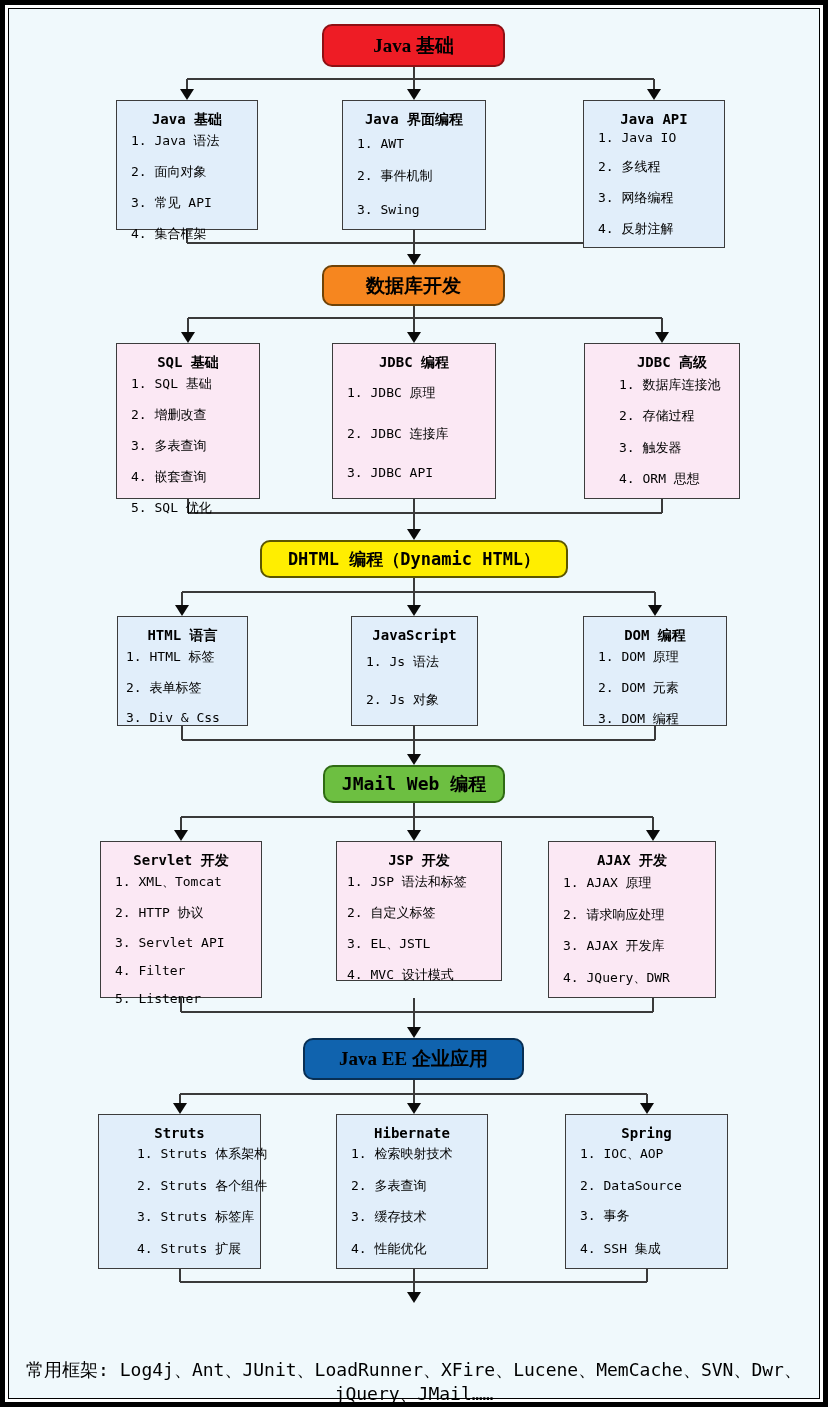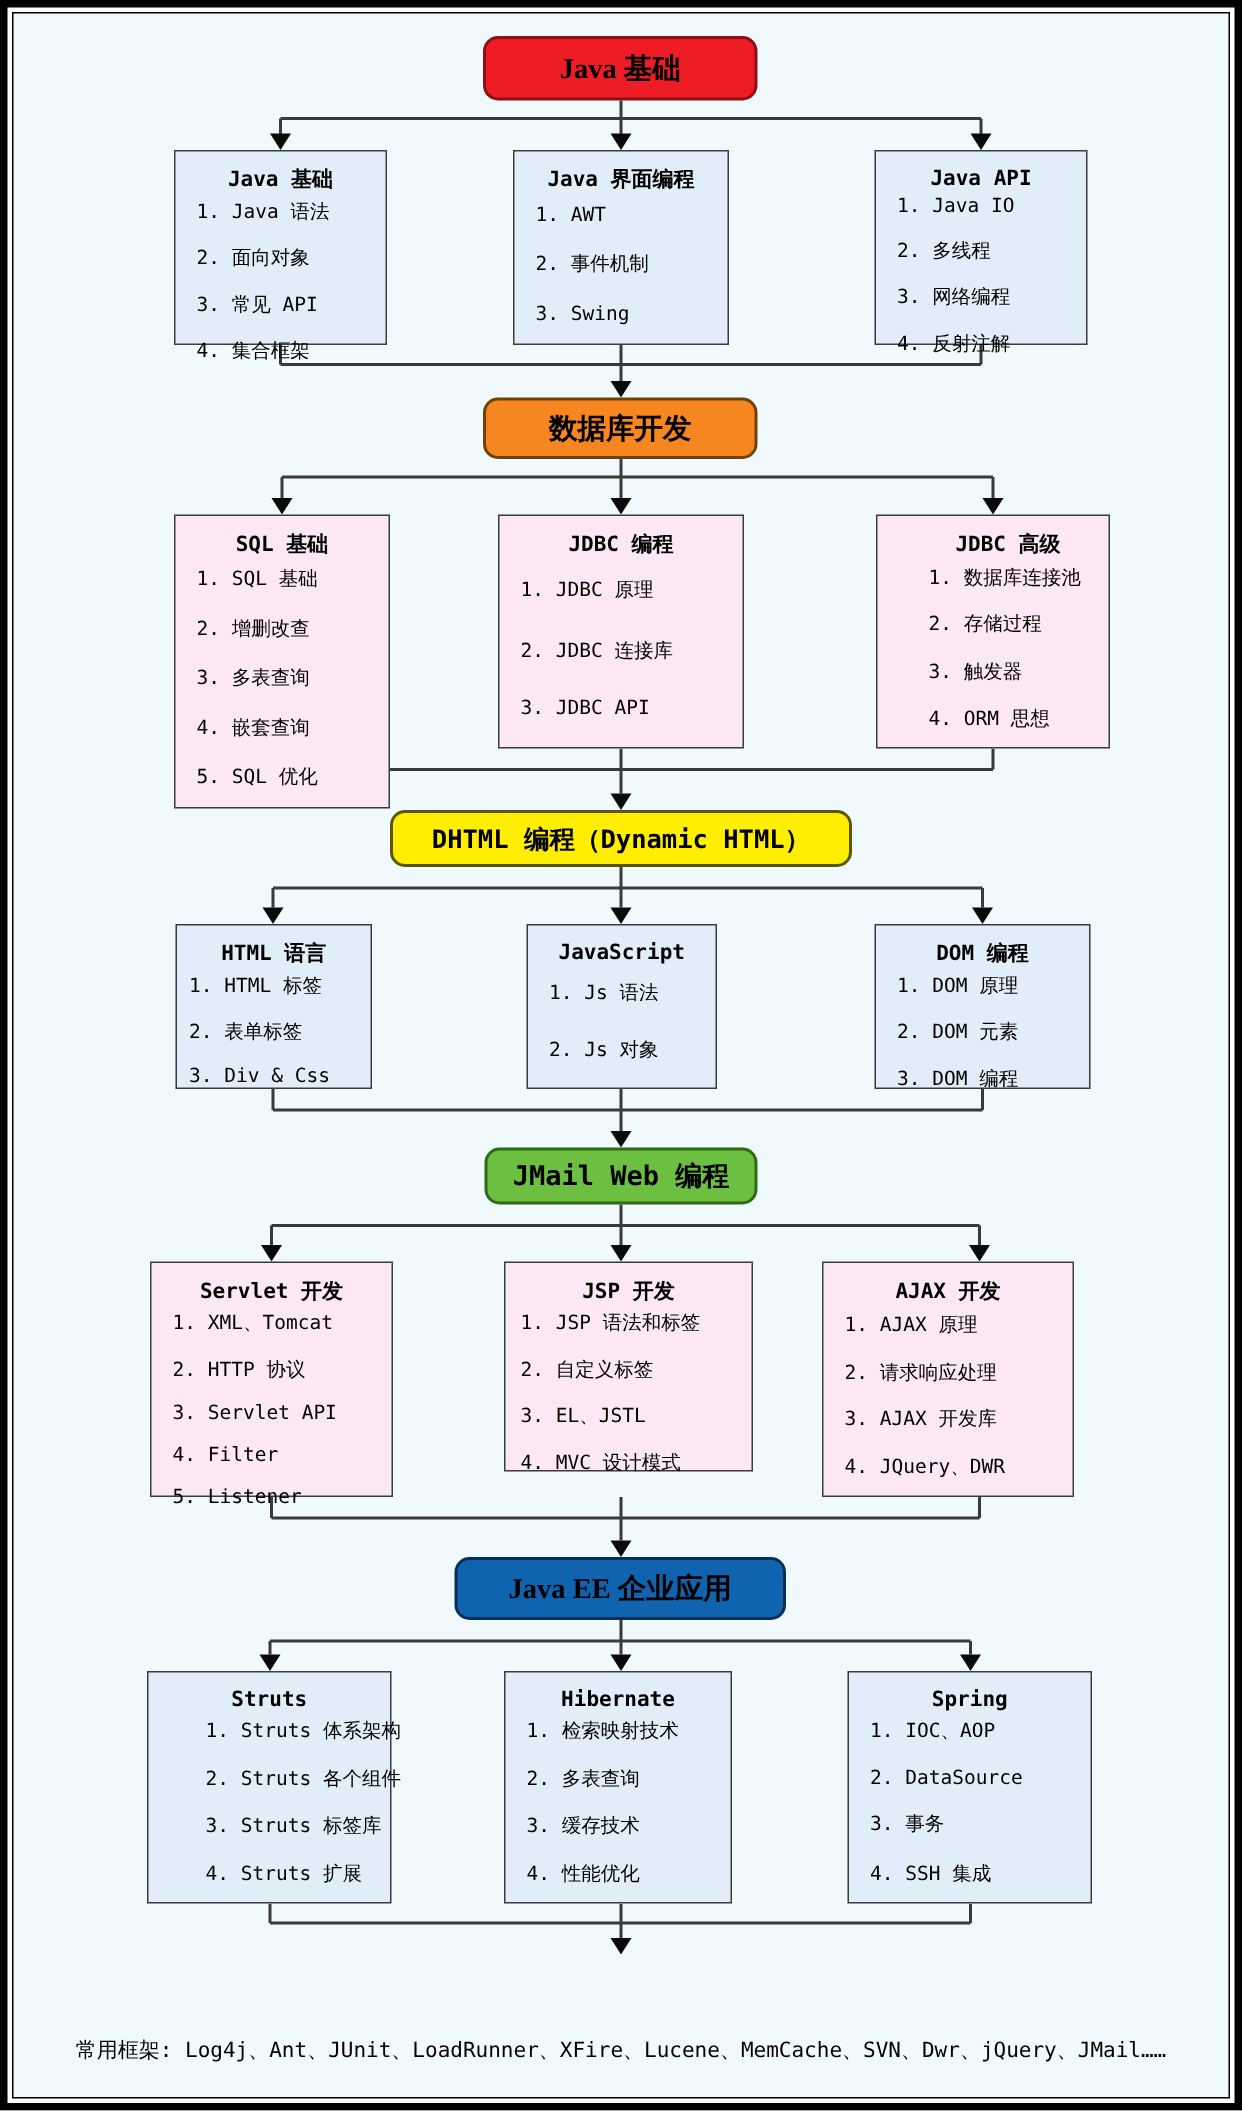--- a/index.html
+++ b/index.html
@@ -14,21 +14,21 @@
   .hdr-yellow{background:#ffee00;border:2px solid #5c5600;font-family:"DejaVu Sans Mono",monospace;font-size:17px;}
   .hdr-green{background:#6dbf41;border:2px solid #2f6b14;font-family:"DejaVu Sans Mono",monospace;font-size:18px;}
   .hdr-blue{background:#1063ae;border:2px solid #082f54;font-family:"Liberation Serif",serif;font-size:19px;}
   .hdr-purple{background:#b48cd9;border:2px solid #3f3547;border-radius:12px;font-size:18px;letter-spacing:1px;}
   .box{position:absolute;box-sizing:border-box;border:1px solid #3c3c3c;display:flex;flex-direction:column;padding:8px 0 9px;}
   .box-blue{background:#e1eefa;}
   .box-pink{background:#fbe8f4;}
   .bt{text-align:center;font-weight:bold;font-size:14px;font-family:"DejaVu Sans Mono",monospace;padding:2px 0 3px;}
   .items{flex:1;display:flex;flex-direction:column;justify-content:space-evenly;padding-left:14px;font-size:13px;font-family:"DejaVu Sans Mono",monospace;gap:13px;}
   .items div{white-space:nowrap;}
-  .footnote{position:absolute;left:0;right:0;top:1358px;text-align:center;font-size:14px;font-family:"DejaVu Sans Mono",monospace;}
+  .footnote{position:absolute;left:0;right:0;top:1358px;text-align:center;font-size:18px;font-family:"DejaVu Sans Mono",monospace;}
 </style>
 </head>
 <body>
 
 <div class="page">
   <div class="bg"></div>
 
   <svg class="conn" width="828" height="1407" viewBox="0 0 828 1407">
     <g stroke="#3a3a3a" stroke-width="2" fill="none">
 
@@ -84,32 +84,32 @@
       </div>
     </div>
     <div class="box box-blue" style="left:342px;top:100px;width:144px;height:130px;">
       <div class="bt">Java 界面编程</div>
       <div class="items">
         <div>1. AWT</div>
         <div>2. 事件机制</div>
         <div>3. Swing</div>
       </div>
     </div>
-    <div class="box box-blue" style="left:583px;top:100px;width:142px;height:130px;">
+    <div class="box box-blue" style="left:583px;top:100px;width:142px;height:148px;">
       <div class="bt">Java API</div>
       <div class="items">
         <div>1. Java IO</div>
         <div>2. 多线程</div>
         <div>3. 网络编程</div>
         <div>4. 反射注解</div>
       </div>
     </div>
 
     <div class="hdr hdr-orange" style="left:322px;top:265px;width:183px;height:41px;">数据库开发</div>
-    <div class="box box-pink" style="left:116px;top:343px;width:144px;height:196px;">
+    <div class="box box-pink" style="left:116px;top:343px;width:144px;height:156px;">
       <div class="bt">SQL 基础</div>
       <div class="items">
         <div>1. SQL 基础</div>
         <div>2. 增删改查</div>
         <div>3. 多表查询</div>
         <div>4. 嵌套查询</div>
         <div>5. SQL 优化</div>
       </div>
     </div>
     <div class="box box-pink" style="left:332px;top:343px;width:164px;height:156px;">

